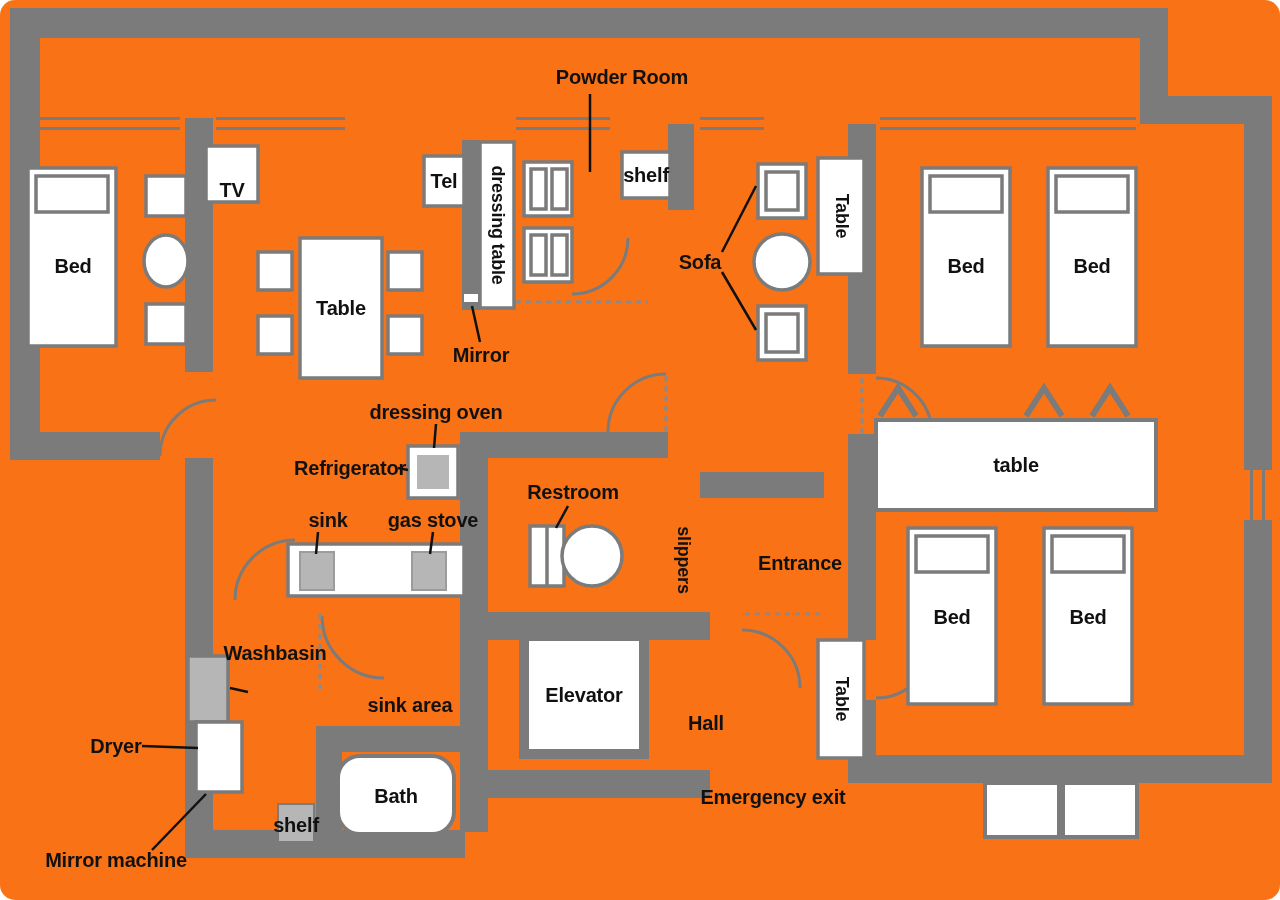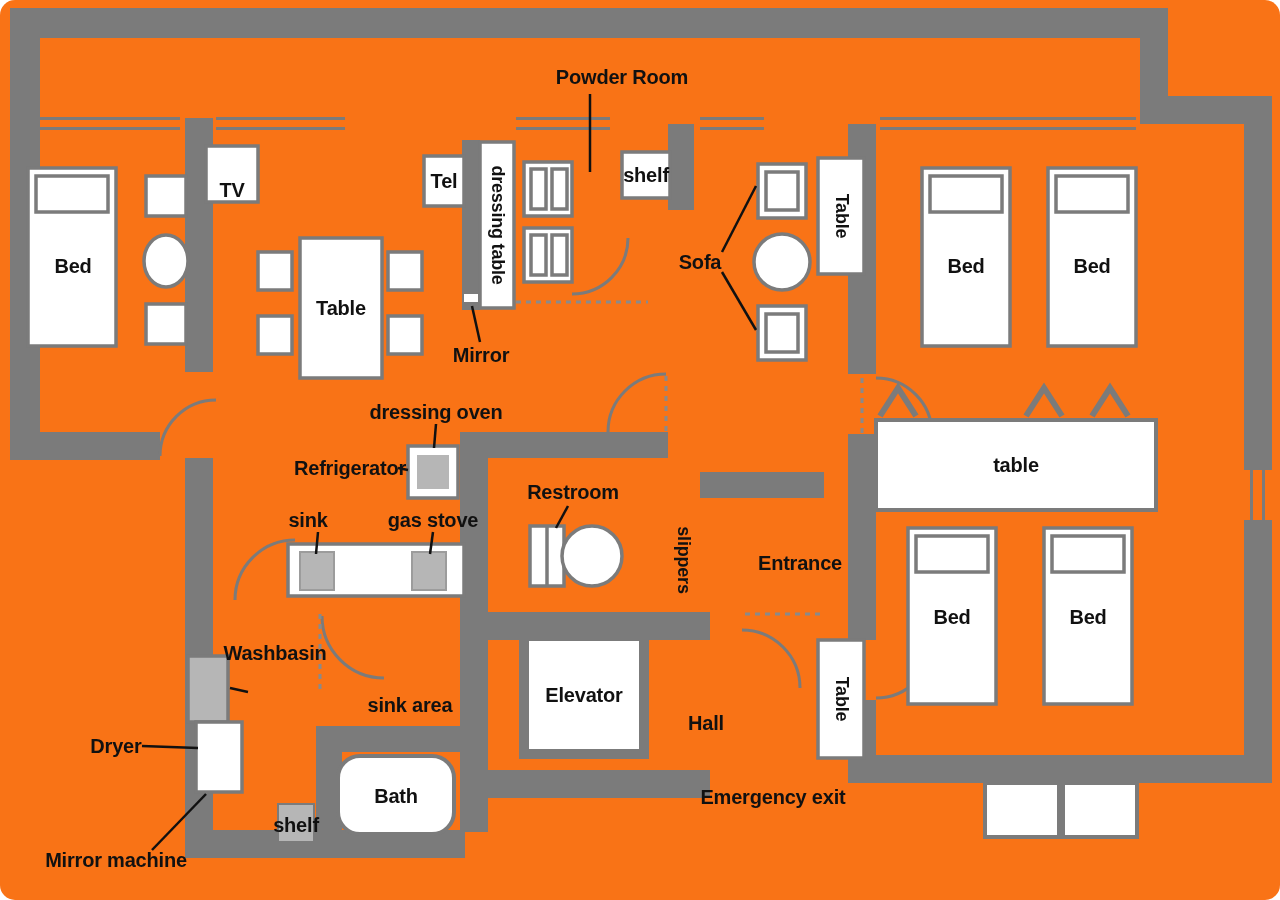--- a/index.html
+++ b/index.html
@@ -199,21 +199,21 @@
   <span class="lbl" style="left:444px;top:181px">Tel</span>
   <span class="lbl v" style="left:497px;top:225px">dressing table</span>
   <span class="lbl" style="left:646px;top:175px">shelf</span>
   <span class="lbl" style="left:481px;top:355px">Mirror</span>
   <span class="lbl" style="left:700px;top:262px">Sofa</span>
   <span class="lbl v" style="left:841px;top:216px">Table</span>
   <span class="lbl" style="left:966px;top:266px">Bed</span>
   <span class="lbl" style="left:1092px;top:266px">Bed</span>
   <span class="lbl" style="left:436px;top:412px">dressing oven</span>
   <span class="lbl" style="left:350px;top:468px">Refrigerator</span>
-  <span class="lbl" style="left:308px;top:520px">sink</span>
+  <span class="lbl" style="left:328px;top:520px">sink</span>
   <span class="lbl" style="left:433px;top:520px">gas stove</span>
   <span class="lbl" style="left:573px;top:492px">Restroom</span>
   <span class="lbl v" style="left:683px;top:560px">slippers</span>
   <span class="lbl" style="left:800px;top:563px">Entrance</span>
   <span class="lbl" style="left:1016px;top:465px">table</span>
   <span class="lbl" style="left:275px;top:653px">Washbasin</span>
   <span class="lbl" style="left:410px;top:705px">sink area</span>
   <span class="lbl" style="left:584px;top:695px">Elevator</span>
   <span class="lbl" style="left:706px;top:723px">Hall</span>
   <span class="lbl v" style="left:841px;top:699px">Table</span>

